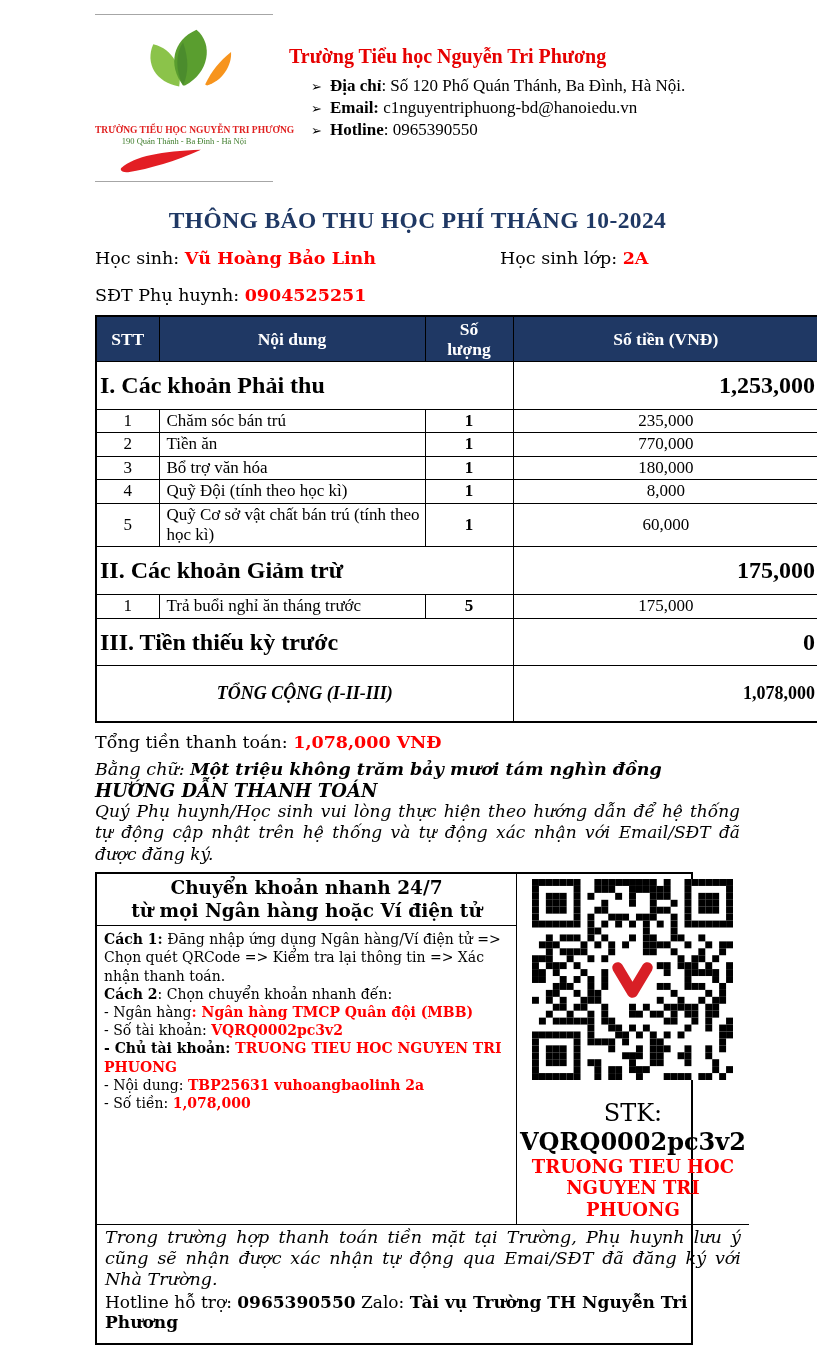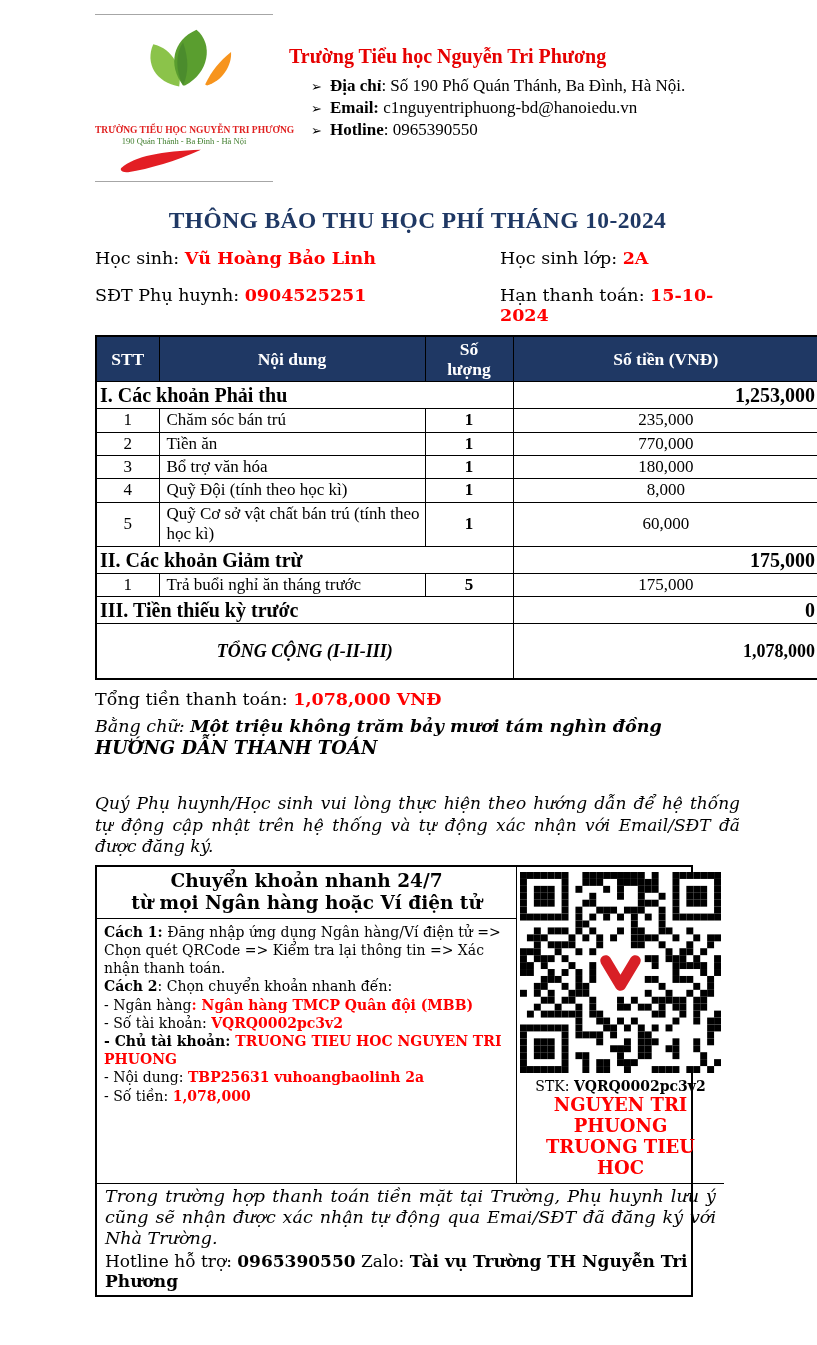--- a/index.html
+++ b/index.html
@@ -37,48 +37,48 @@
   
   table.fee{width:725px;border-collapse:collapse;border:2px solid #000;
             font-family:"Liberation Serif",serif;font-size:17px;}
   table.fee th, table.fee td{border:1px solid #000;}
   table.fee th{background:var(--navy);color:#fff;font-weight:bold;text-align:center;
                padding:2px 1px;line-height:1.15;font-size:17.5px;}
   th .narrow{display:inline-block;width:52px;}
   td.c{text-align:center;padding:1px 2px;line-height:1.2;}
   td.l{text-align:left;padding:1px 2px 1px 7px;line-height:1.2;}
   td.q{font-weight:bold;}
-  tr.sec td{font-weight:bold;font-size:20px;padding:1px 3px;line-height:1.2;}
+  tr.sec td{font-weight:bold;font-size:24px;padding:9px 3px;line-height:1.2;}
   td.amt-r{text-align:right;font-weight:bold;padding-right:3px;}
   tr.tot td{font-weight:bold;font-size:18px;padding:16px 3px;line-height:1.25;}
   td.tot-l{text-align:center;font-style:italic;}
 
   
   .total-line{margin-top:9px;font-size:17.5px;}
   .total-line .val{color:var(--red);font-weight:bold;}
   .words-line{margin-top:7px;font-size:17.5px;font-style:italic;}
   .words-line .val{font-weight:bold;}
   .guide-title{margin-top:1px;font-size:18px;font-weight:bold;font-style:italic;}
-  .guide-text{font-size:17px;font-style:italic;line-height:1.26;text-align:justify;width:645px;margin-top:35px;}
+  .guide-text{font-size:17px;font-style:italic;line-height:1.26;text-align:justify;width:645px;}
 
   
   .pay-box{margin-top:7px;width:598px;border:2px solid #000;display:grid;
            grid-template-columns:420px 1fr;}
   .pay-left{grid-column:1;grid-row:1;border-right:1px solid #000;}
   .pay-header{border-bottom:1px solid #000;text-align:center;font-weight:bold;
               font-size:18.5px;line-height:1.22;padding:3px 2px;}
   .pay-body{padding:4px 7px 6px;font-size:14px;line-height:1.3;}
   .pay-body b{font-weight:bold;}
   .rv{color:var(--red);font-weight:bold;}
   .pay-right{grid-column:2;grid-row:1;text-align:center;padding:5px 3px 4px;}
   .qr-wrap{display:inline-block;line-height:0;}
-  .stk-line{font-size:14px;margin-top:1px;}
+  .stk-line{font-size:24px;margin-top:15px;}
   .stk-line .val{font-weight:bold;}
   .holder-line{color:var(--red);font-weight:bold;font-size:18px;line-height:1.18;}
-  .pay-note{grid-column:1 / -1;grid-row:2;border-top:1px solid #000;padding:2px 8px 4px;}
+  .pay-note{grid-column:1 / -1;grid-row:2;border-top:1px solid #000;padding:2px 8px 11px;}
   .note-italic{font-style:italic;font-size:17.5px;line-height:1.22;text-align:justify;}
   .hotline-line{font-size:17px;margin-top:1px;}
   .hotline-line b{font-weight:bold;}
 </style>
 </head>
 <body>
 
 <div class="page">
   <div class="content">
 
@@ -91,33 +91,32 @@
           <path d="M97 62 C104 47 112 38 124 28 C125 42 115 58 99 63 Z" fill="#f7941d"></path>
         </svg>
         <div class="logo-line1">TRƯỜNG TIỂU HỌC NGUYỄN TRI PHƯƠNG</div>
         <div class="logo-line2">190 Quán Thánh - Ba Đình - Hà Nội</div>
         <svg class="logo-swoosh" width="110" height="26" viewBox="0 0 120 30">
           <path d="M6 23 C22 9 52 4 98 2 C70 15 38 24 14 28 C8 28 4 26 6 23 Z" fill="#e31e24"></path>
         </svg>
       </div>
       <div class="school-info">
         <div class="school-name">Trường Tiểu học Nguyễn Tri Phương</div>
-        <div class="info-item"><span class="bullet">➢</span><b>Địa chỉ</b><span>: Số 190 Phố Quán Thánh, Ba Đình, Hà Nội.</span></div>
+        <div class="info-item"><span class="bullet">➢</span><b>Địa chỉ</b><span>: Số 120 Phố Quán Thánh, Ba Đình, Hà Nội.</span></div>
         <div class="info-item"><span class="bullet">➢</span><b>Email:</b><span>  c1nguyentriphuong-bd@hanoiedu.vn</span></div>
         <div class="info-item"><span class="bullet">➢</span><b>Hotline</b><span>: 0965390550</span></div>
       </div>
     </div>
 
     <div class="doc-title">THÔNG BÁO THU HỌC PHÍ THÁNG 10-2024</div>
 
     <div class="student-grid">
       <div><span>Học sinh: </span><span class="val">Vũ Hoàng Bảo Linh</span></div>
       <div><span>Học sinh lớp: </span><span class="val">2A</span></div>
       <div><span>SĐT Phụ huynh: </span><span class="val">0904525251</span></div>
-      <div><span>Hạn thanh toán: </span><span class="val">15-10-2024</span></div>
     </div>
 
     <table class="fee">
       <colgroup>
           <col style="width:63px">
           <col style="width:266px">
           <col style="width:88px">
           <col>
         </colgroup>
       <thead>
@@ -576,22 +575,22 @@
               <rect x="133" y="196" width="7" height="7" fill="#000"></rect>
               <rect x="140" y="196" width="7" height="7" fill="#000"></rect>
               <rect x="147" y="196" width="7" height="7" fill="#000"></rect>
               <rect x="154" y="196" width="7" height="7" fill="#000"></rect>
               <rect x="168" y="196" width="7" height="7" fill="#000"></rect>
               <rect x="175" y="196" width="7" height="7" fill="#000"></rect>
               <rect x="189" y="196" width="7" height="7" fill="#000"></rect>
               <path d="M 86.5 89.5 L 101.5 114.5 L 116.5 89.5" stroke="#d81f26" stroke-width="11" fill="none" stroke-linecap="round" stroke-linejoin="round"></path>
             </svg></span>
         <div class="stk-line"><span>STK: </span><span class="val">VQRQ0002pc3v2</span></div>
+        <div class="holder-line">TRUONG TIEU HOC</div>
         <div class="holder-line">NGUYEN TRI PHUONG</div>
-        <div class="holder-line">TRUONG TIEU HOC</div>
       </div>
       <div class="pay-note">
         <div class="note-italic">Trong trường hợp thanh toán tiền mặt tại Trường, Phụ huynh lưu ý cũng sẽ nhận được xác nhận tự động qua Emai/SĐT đã đăng ký với Nhà Trường.</div>
         <div class="hotline-line"><span>Hotline hỗ trợ: </span><b>0965390550</b><span> Zalo: </span><b>Tài vụ Trường TH Nguyễn Tri Phương</b></div>
       </div>
     </div>
 
   </div>
 </div>
 

